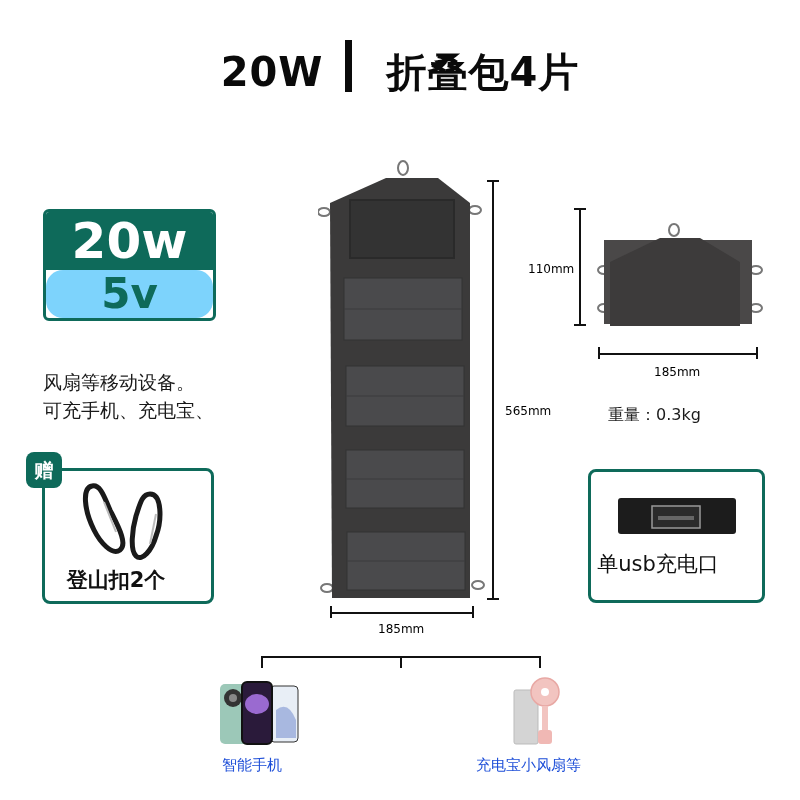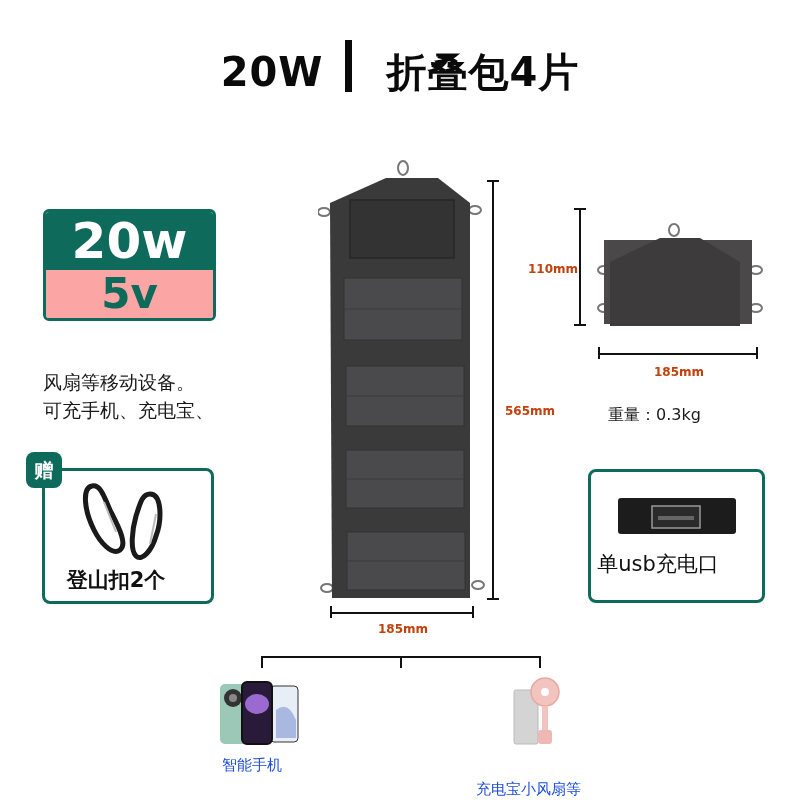--- a/index.html
+++ b/index.html
@@ -4,29 +4,29 @@
 <style>
   * { box-sizing: border-box; margin: 0; padding: 0; }
   body { width: 800px; height: 800px; background: #ffffff; position: relative; overflow: hidden;
          font-family: "DejaVu Sans", "Liberation Sans", sans-serif; color: #111; }
   .abs { position: absolute; }
   .title { left: 0; top: 40px; width: 800px; text-align: center; font-size: 40px; font-weight: bold;
            letter-spacing: 1px; color: #0a0a0a; }
   .title .sep { display: inline-block; width: 7px; height: 52px; background: #0a0a0a; margin: 0 34px 0 22px; vertical-align: -6px; }
   .spec-box { left: 43px; top: 209px; width: 173px; height: 112px; border: 3px solid #0e6a5a; border-radius: 6px; overflow: hidden; }
   .spec-top { height: 58px; background: #0e6a5a; color: #fff; font-size: 50px; font-weight: bold; text-align: center; line-height: 58px; }
-  .spec-bot { height: 48px; background: #fca5a5; color: #0e6a5a; font-size: 42px; font-weight: bold; text-align: center; line-height: 48px; }
+  .spec-bot { height: 48px; background: #7dd3fc; color: #0e6a5a; font-size: 42px; font-weight: bold; text-align: center; line-height: 48px; border-radius: 17px; }
   .desc { left: 43px; top: 368px; font-size: 19px; line-height: 28px; color: #1a1a1a; }
   .gift-box { left: 42px; top: 468px; width: 172px; height: 136px; border: 3px solid #0e6a5a; border-radius: 8px; }
   .gift-badge { left: 26px; top: 452px; width: 36px; height: 36px; background: #0e6a5a; border-radius: 8px; color: #fff;
                 font-size: 19px; font-weight: bold; text-align: center; line-height: 36px; }
   .gift-label { left: 42px; top: 566px; width: 148px; text-align: center; font-size: 21px; font-weight: bold; }
   .usb-box { left: 588px; top: 469px; width: 177px; height: 134px; border: 3px solid #0e6a5a; border-radius: 8px; }
   .usb-label { left: 588px; top: 550px; width: 140px; text-align: center; font-size: 21px; }
-  .dim { font-size: 12px; font-weight: bold; color: #c2410c; }
+  .dim { font-size: 12px; font-weight: normal; color: #000000; }
   .weight { left: 608px; top: 405px; font-size: 16px; color: #1a1a1a; }
   .vline { background: #111; width: 2px; }
   .hline { background: #111; height: 2px; }
   .tick-h { background: #111; height: 2px; width: 12px; }
   .tick-v { background: #111; width: 2px; height: 12px; }
   .cap { font-size: 15px; color: #1d4ed8; }
 </style>
 </head>
 <body>
 
@@ -128,13 +128,13 @@
   <ellipse cx="39" cy="24" rx="12" ry="10" fill="#9a6ad0"></ellipse>
 </svg>
 <svg class="abs" style="left:512px;top:676px;" width="50" height="70" viewBox="0 0 50 70">
   <rect x="2" y="14" width="24" height="54" rx="2" fill="#d4d4d4" stroke="#bbb"></rect>
   <circle cx="33" cy="16" r="14" fill="#f2c4c0" stroke="#e8a8a4" stroke-width="1.5"></circle>
   <circle cx="33" cy="16" r="4" fill="#fff"></circle>
   <rect x="30" y="30" width="6" height="24" fill="#f2c4c0"></rect>
   <rect x="26" y="54" width="14" height="14" rx="3" fill="#f0b8b4"></rect>
 </svg>
 <div class="abs cap" style="left:222px;top:756px;">智能手机</div>
-<div class="abs cap" style="left:476px;top:756px;margin-top:24px;">充电宝小风扇等</div>
+<div class="abs cap" style="left:476px;top:756px;">充电宝小风扇等</div>
 
 </body></html>

